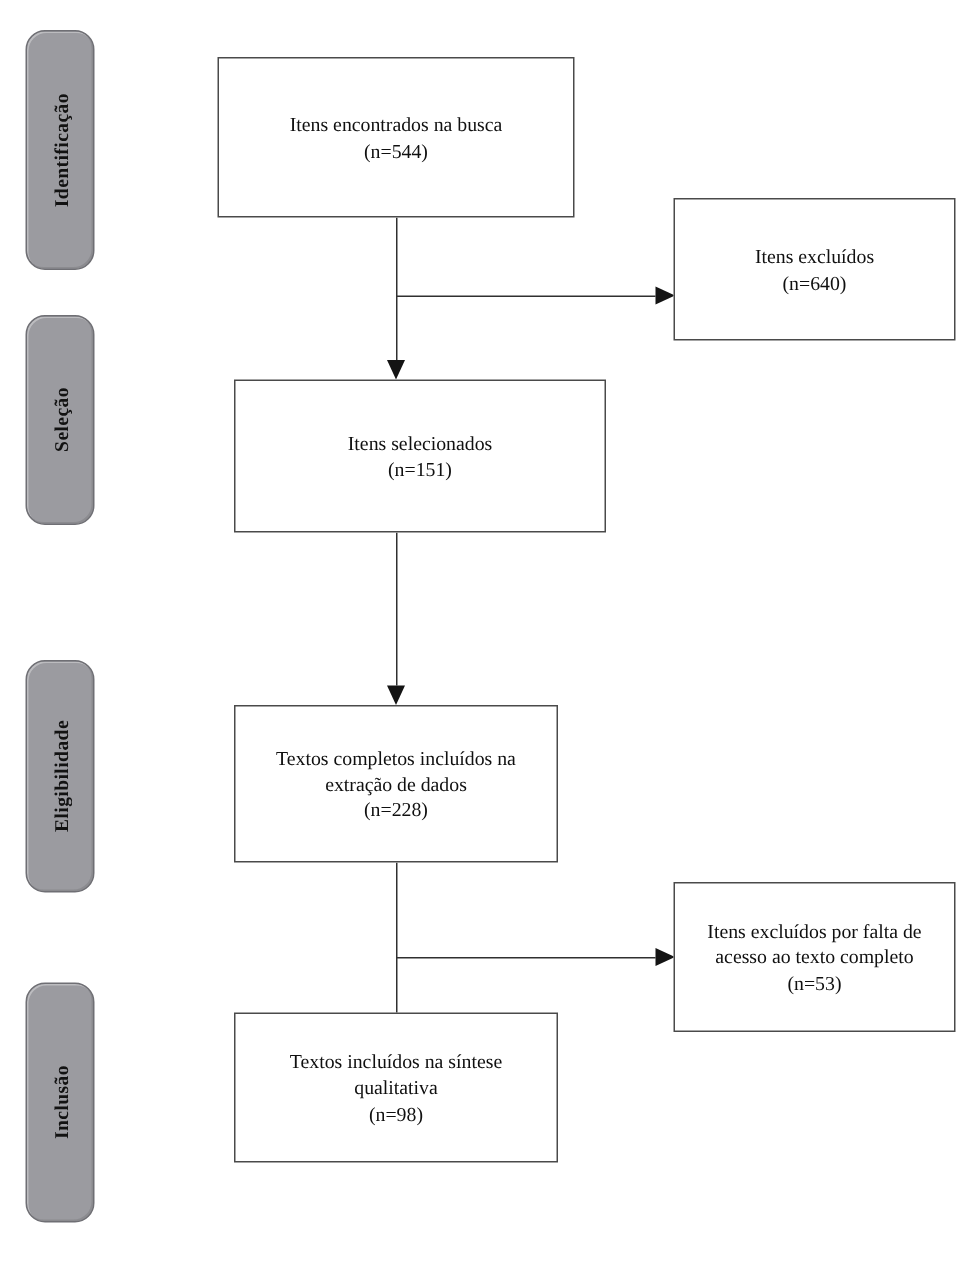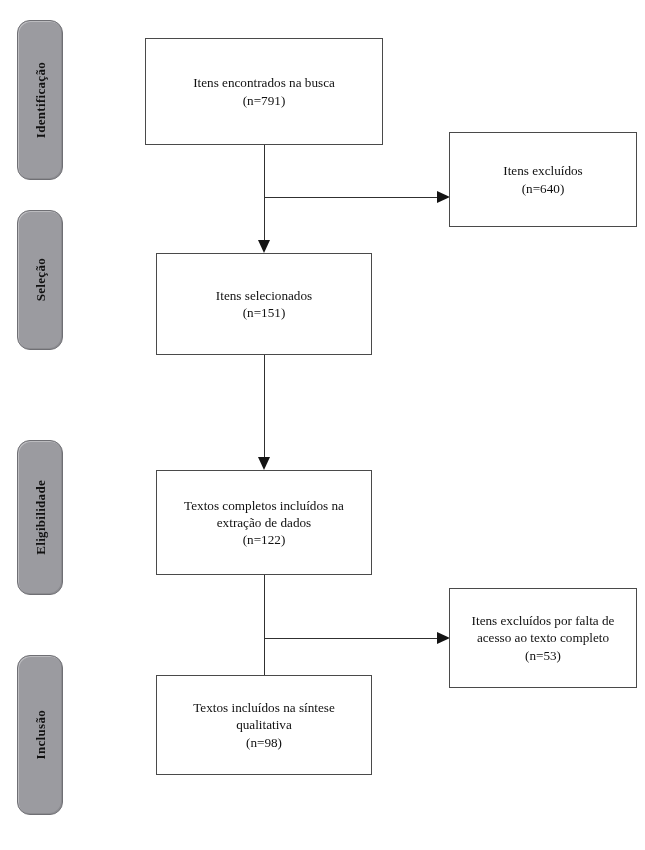--- a/index.html
+++ b/index.html
@@ -122,37 +122,37 @@
   <div class="arrow-down" style="left:258px; top:457px;"></div>
 
   <div class="v-line" style="left:264px; top:575px; height:119px;"></div>
   <div class="arrow-down" style="left:258px; top:694px;"></div>
 
   <div class="h-line" style="left:264px; top:638px; width:173px;"></div>
   <div class="arrow-right" style="left:437px; top:632px;"></div>
 
   <div class="flow-box" style="left:145px; top:38px; width:238px; height:107px;">
     <span class="box-text">Itens encontrados na busca
-(n=791)</span>
+(n=544)</span>
   </div>
 
   <div class="flow-box" style="left:449px; top:132px; width:188px; height:95px;">
     <span class="box-text">Itens excluídos
 (n=640)</span>
   </div>
 
-  <div class="flow-box" style="left:156px; top:253px; width:216px; height:102px;">
+  <div class="flow-box" style="left:156px; top:253px; width:248px; height:102px;">
     <span class="box-text">Itens selecionados
 (n=151)</span>
   </div>
 
   <div class="flow-box" style="left:156px; top:470px; width:216px; height:105px;">
     <span class="box-text">Textos completos incluídos na
 extração de dados
-(n=122)</span>
+(n=228)</span>
   </div>
 
   <div class="flow-box" style="left:449px; top:588px; width:188px; height:100px;">
     <span class="box-text">Itens excluídos por falta de
 acesso ao texto completo
 (n=53)</span>
   </div>
 
   <div class="flow-box" style="left:156px; top:675px; width:216px; height:100px;">
     <span class="box-text">Textos incluídos na síntese

